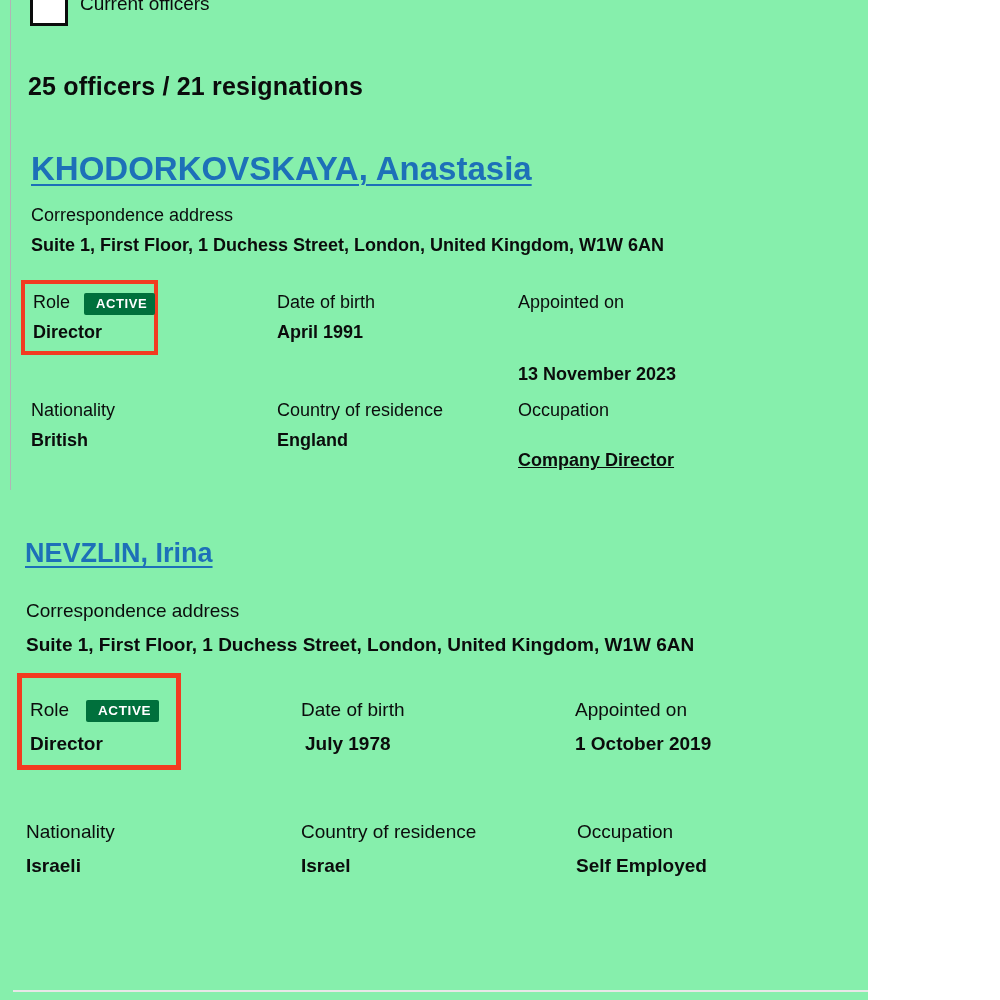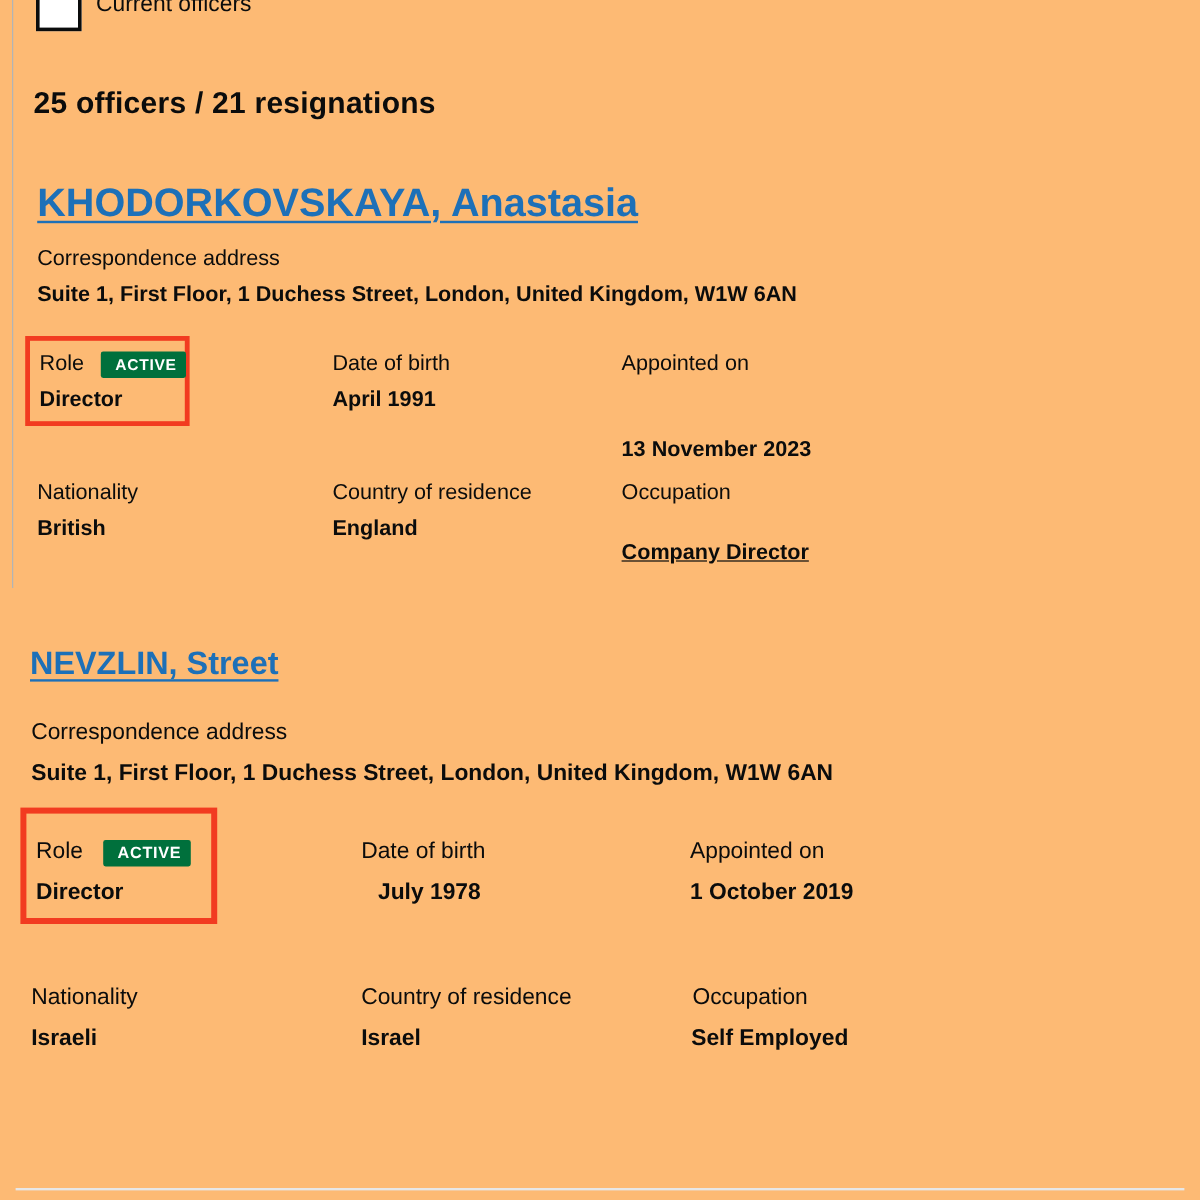--- a/index.html
+++ b/index.html
@@ -4,24 +4,24 @@
 <style>
   html, body {
     margin: 0;
     padding: 0;
     background: #ffffff;
     font-family: "Liberation Sans", sans-serif;
     color: #0b0c0c;
   }
   .page {
     position: relative;
-    width: 1000px;
+    width: 868px;
     height: 1000px;
     overflow: hidden;
-    background: #fdba74;
+    background: #86efac;
   }
   .abs { position: absolute; white-space: nowrap; }
   .v-rule {
     position: absolute;
     left: 10px; top: 0;
     width: 1px; height: 490px;
     background: #b1b4b6;
   }
   .checkbox {
     position: absolute;
@@ -113,33 +113,33 @@
 
   <div class="abs s1 lbl" style="left:31px; top:400px;">Nationality</div>
   <div class="abs s1 val" style="left:31px; top:430px;">British</div>
 
   <div class="abs s1 lbl" style="left:277px; top:400px;">Country of residence</div>
   <div class="abs s1 val" style="left:277px; top:430px;">England</div>
 
   <div class="abs s1 lbl" style="left:518px; top:400px;">Occupation</div>
   <div class="abs s1 val" style="left:518px; top:450px;text-decoration:underline;">Company Director</div>
 
-  <a class="officer-link abs" style="left:25px; top:538px; font-size:27px;">NEVZLIN, Street</a>
+  <a class="officer-link abs" style="left:25px; top:538px; font-size:27px;">NEVZLIN, Irina</a>
 
   <div class="abs s2 lbl" style="left:26px; top:600px;">Correspondence address</div>
   <div class="abs s2 val" style="left:26px; top:634px;">Suite 1, First Floor, 1 Duchess Street, London, United Kingdom, W1W 6AN</div>
 
   <div class="red-box thick" style="left:17px; top:673px; width:164px; height:97px;"></div>
 
   <div class="abs s2 lbl" style="left:30px; top:699px;">Role</div>
   <span class="badge" style="left:86px; top:700px; font-size:13.5px;">ACTIVE</span>
   <div class="abs s2 val" style="left:30px; top:733px;">Director</div>
 
   <div class="abs s2 lbl" style="left:301px; top:699px;">Date of birth</div>
-  <div class="abs s2 val" style="left:315px; top:733px;">July 1978</div>
+  <div class="abs s2 val" style="left:305px; top:733px;">July 1978</div>
 
   <div class="abs s2 lbl" style="left:575px; top:699px;">Appointed on</div>
   <div class="abs s2 val" style="left:575px; top:733px;">1 October 2019</div>
 
   <div class="abs s2 lbl" style="left:26px; top:821px;">Nationality</div>
   <div class="abs s2 val" style="left:26px; top:855px;">Israeli</div>
 
   <div class="abs s2 lbl" style="left:301px; top:821px;">Country of residence</div>
   <div class="abs s2 val" style="left:301px; top:855px;">Israel</div>
 

